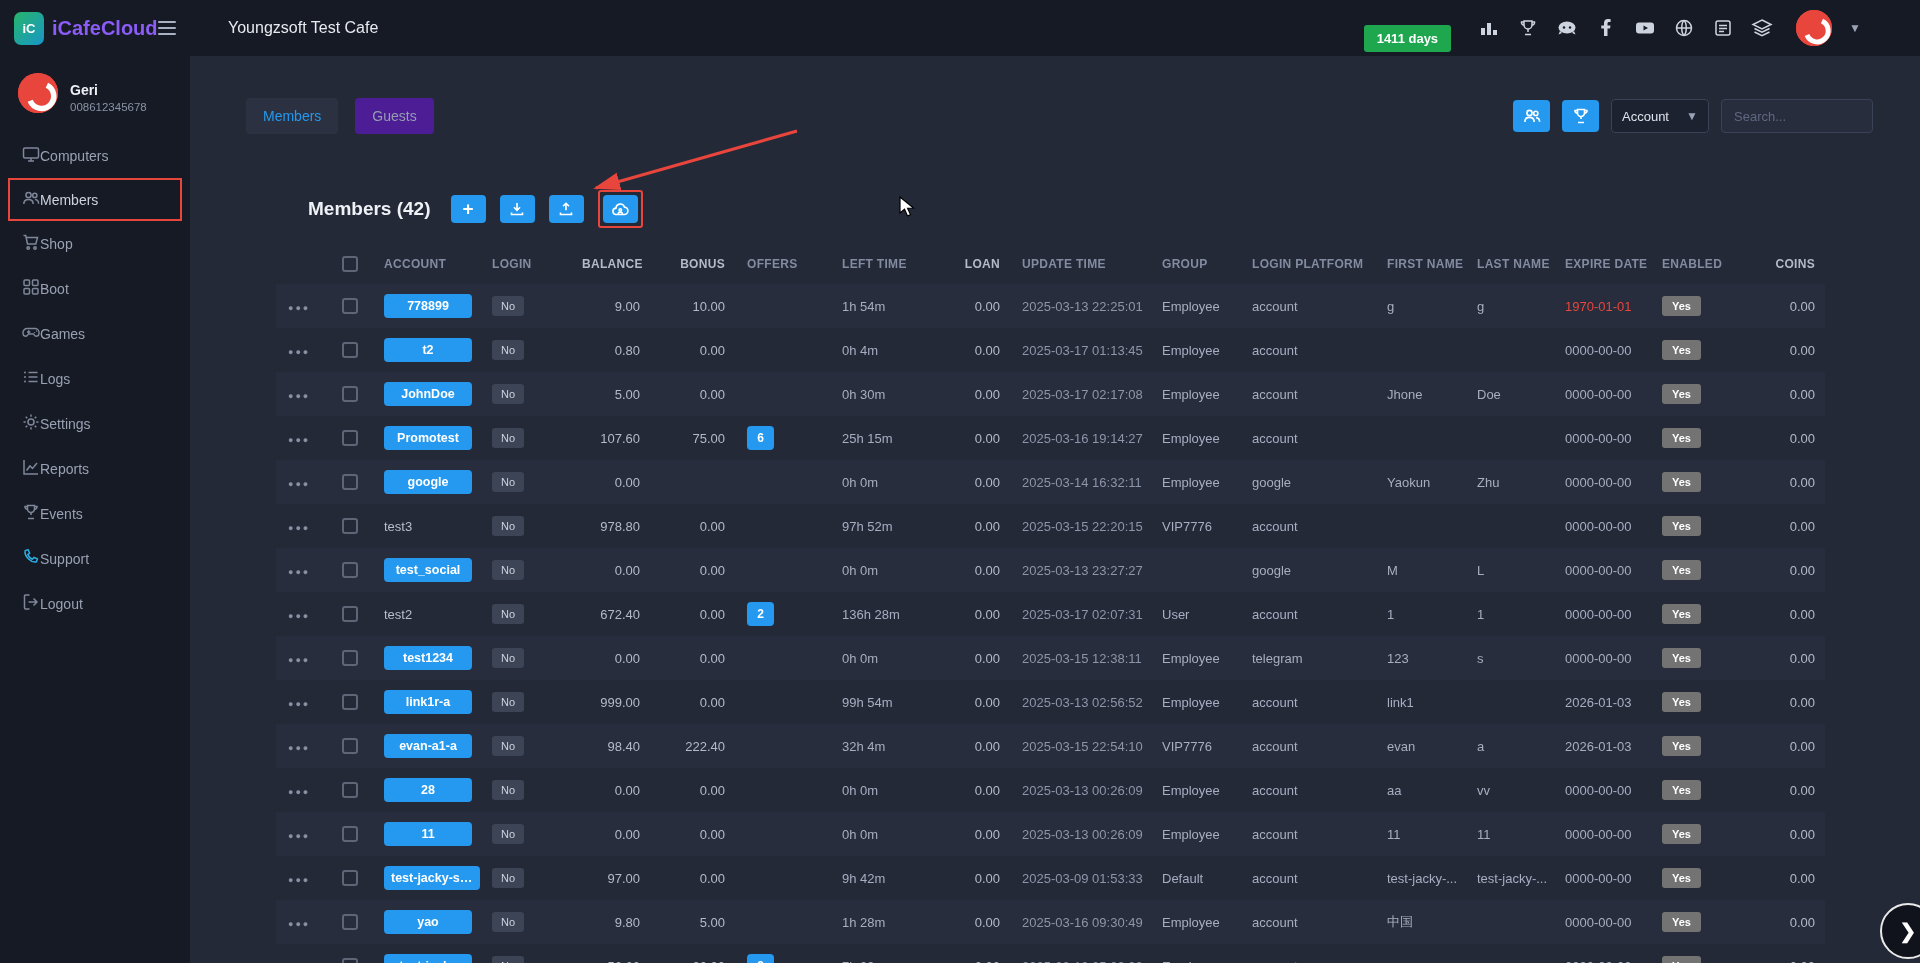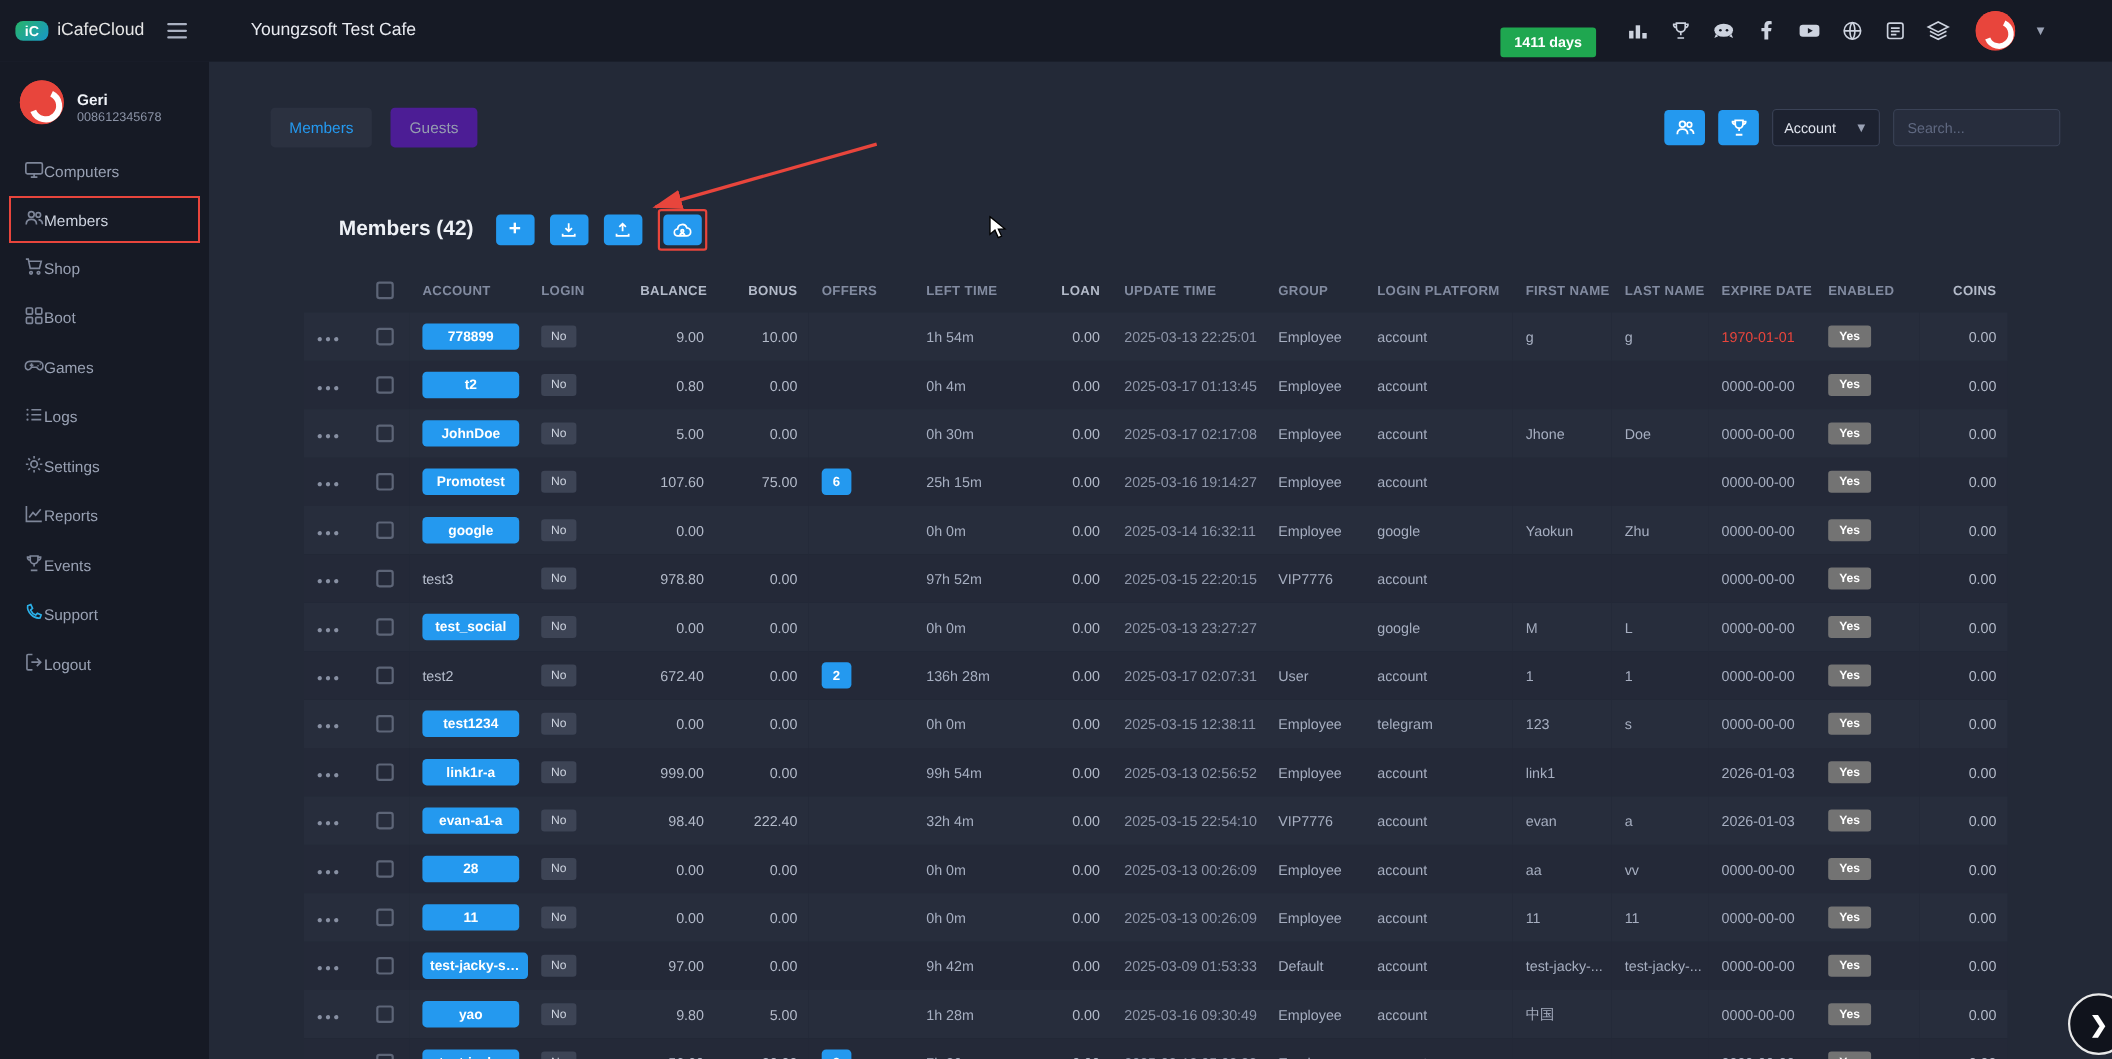--- a/index.html
+++ b/index.html
@@ -5,25 +5,25 @@
   * { margin:0; padding:0; box-sizing:border-box; }
   html,body { width:1920px; height:963px; overflow:hidden; background:#232937;
               font-family:"Liberation Sans", sans-serif; }
 
   
   .topbar { position:absolute; top:0; left:0; width:1920px; height:56px;
             background:#161a25; display:flex; align-items:center; z-index:20; }
   .brand-area { width:190px; height:100%; display:flex; align-items:center;
                 justify-content:space-between; padding:0 20px 0 14px; flex:none; }
   .brand-left { display:flex; align-items:center; gap:8px; }
-  .logo-box { width:30px; height:18px; border-radius:7px;
+  .logo-box { width:30px; height:33px; border-radius:7px;
               background:linear-gradient(135deg,#27b46a,#1897c9);
               color:#fff; font-weight:bold; font-size:13px;
               display:flex; align-items:center; justify-content:center; }
-  .brand-name { color:#e5e5e5; font-size:16px; font-weight:normal; }
+  .brand-name { color:#8b5cf6; font-size:20px; font-weight:bold; }
   .hamburger { display:flex; flex-direction:column; gap:4px; cursor:pointer; }
   .hamburger span { width:18px; height:2px; background:#aab1c2; border-radius:1px; }
   .cafe-title { color:#e8eaf0; font-size:16px; margin-left:38px; }
   .topbar-right { margin-left:auto; display:flex; align-items:center; gap:17px; padding-right:59px; }
   .days-badge { background:#1fa750; color:#fff; font-size:13px; font-weight:bold;
                 padding:6px 13px; border-radius:3px; margin-right:10px;margin-top:20px; }
   .tb-icon { width:22px; height:22px; display:flex; align-items:center; justify-content:center; cursor:pointer; }
   .tb-icon svg { stroke:#cdd3df; fill:none; stroke-width:1.5; }
   .tb-icon .filled { fill:#cdd3df; stroke:none; }
   .avatar { width:36px; height:36px; border-radius:50%; background:#e8453c; position:relative;

